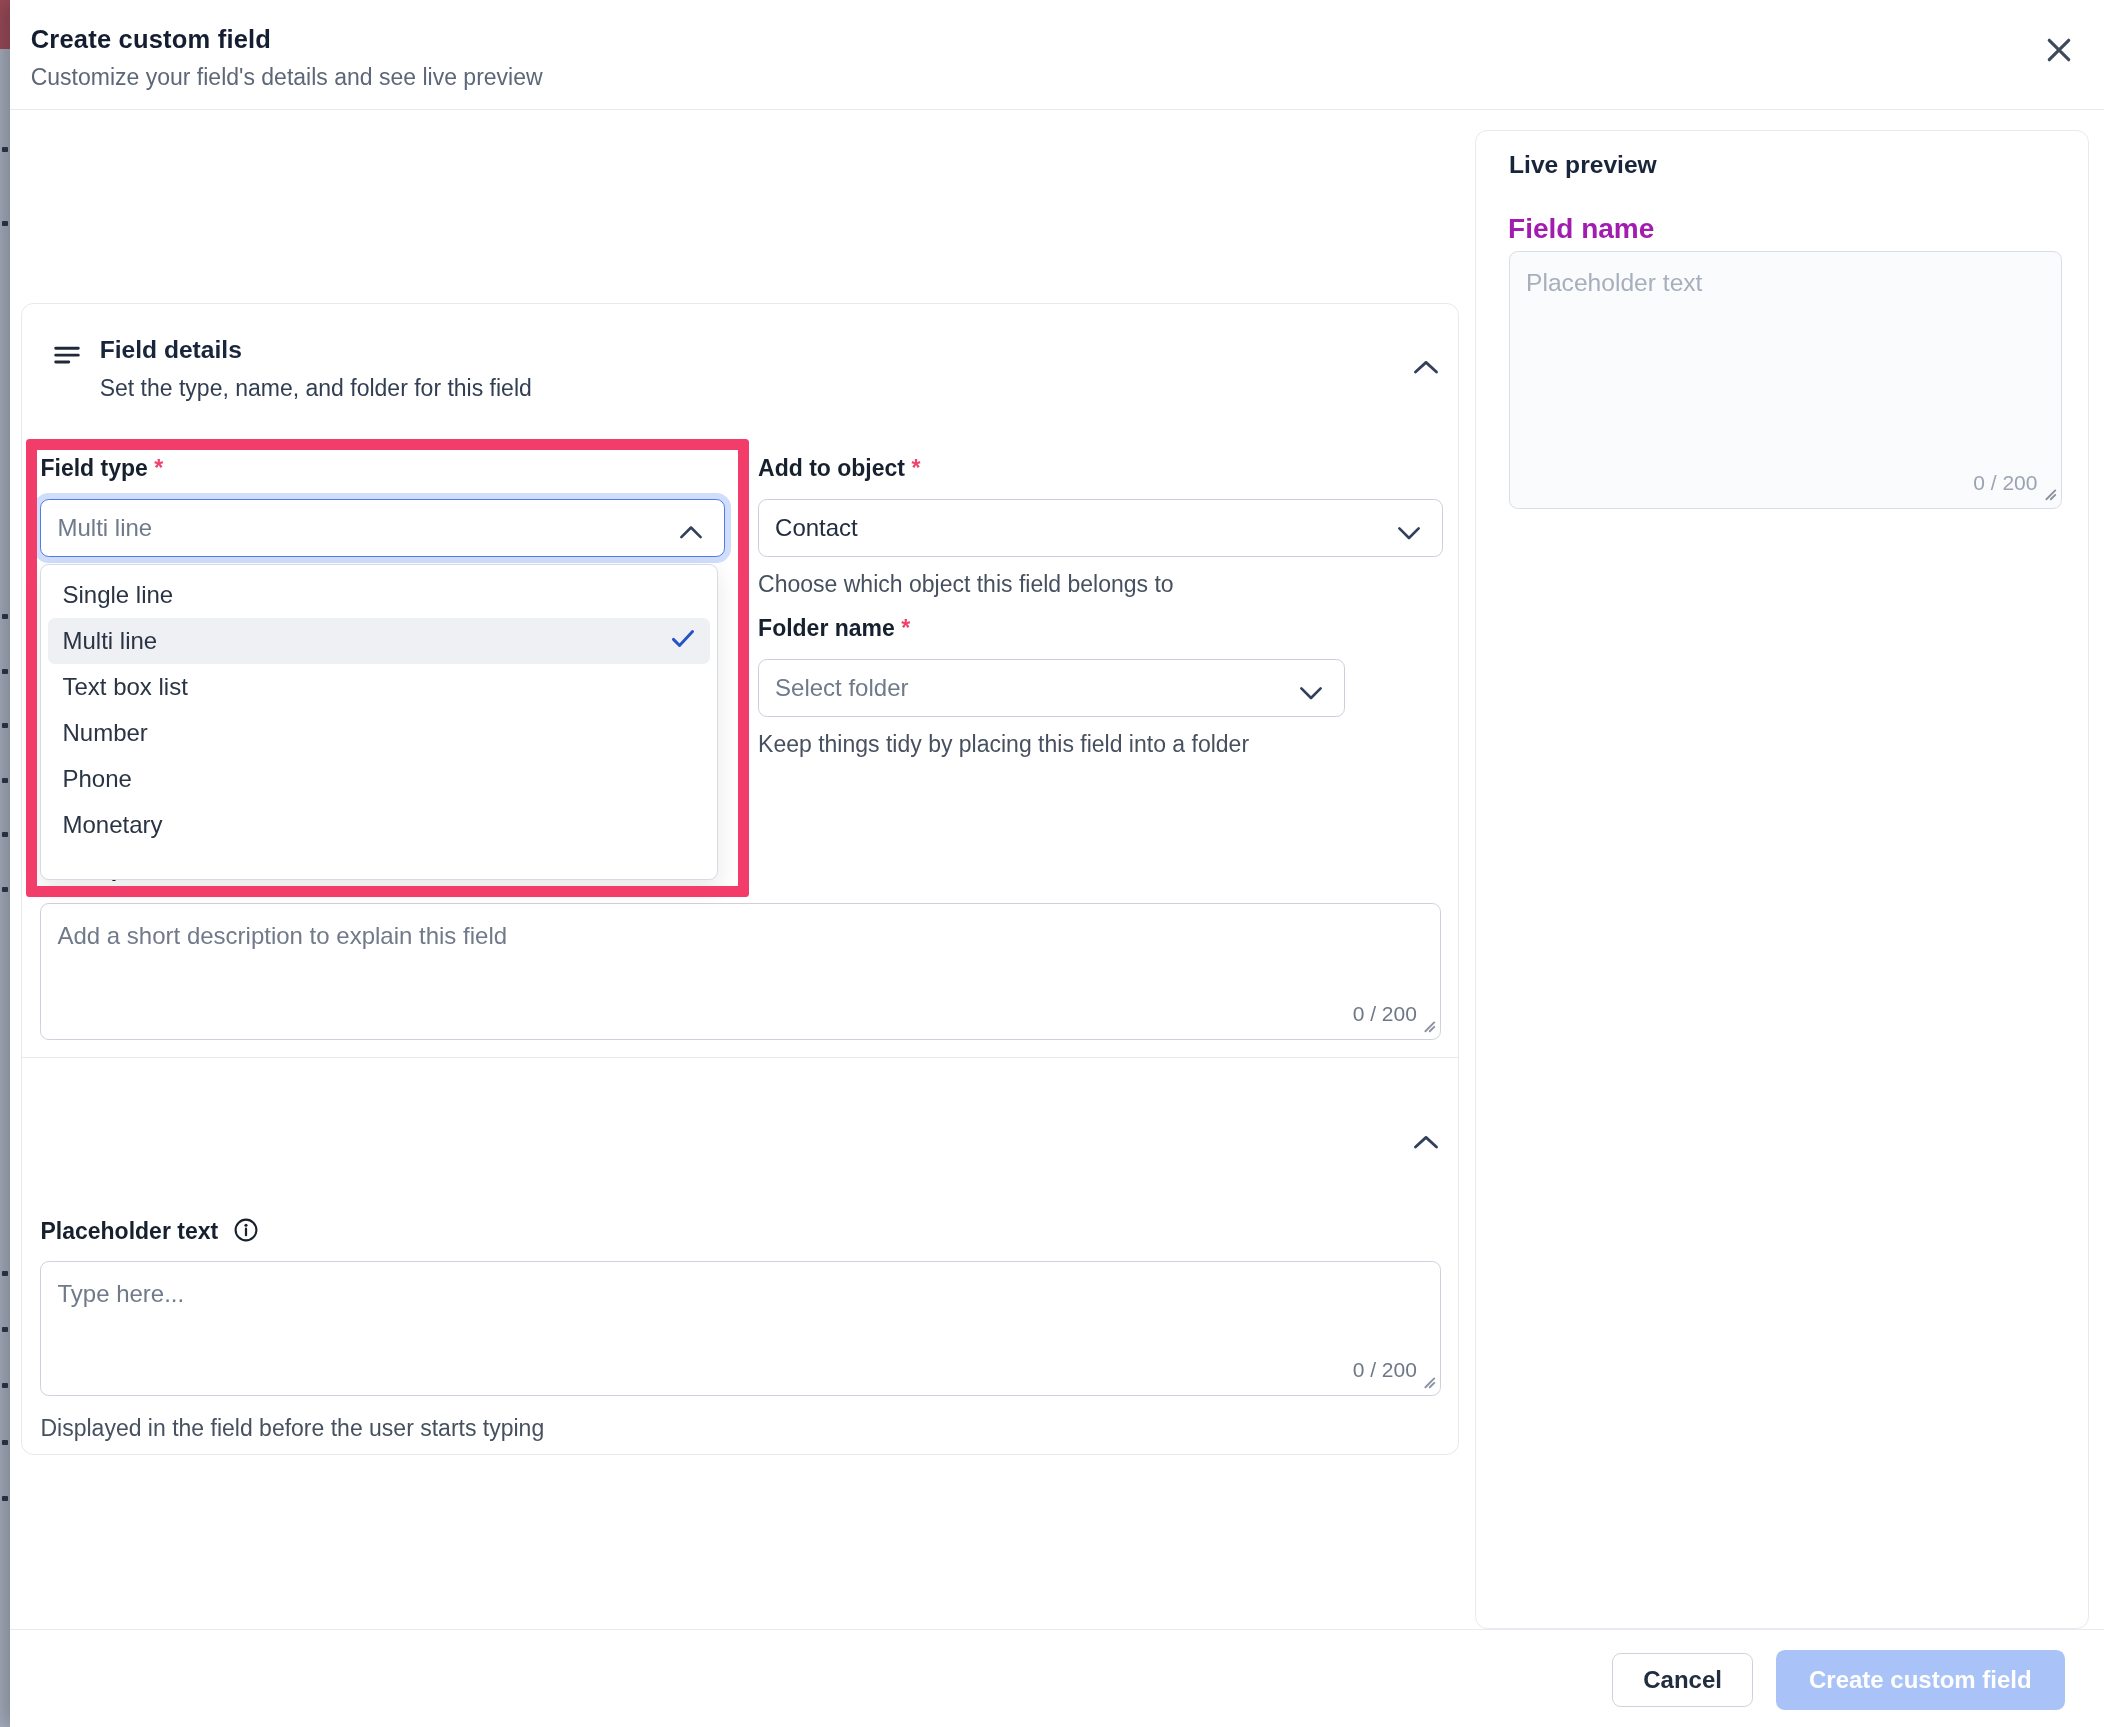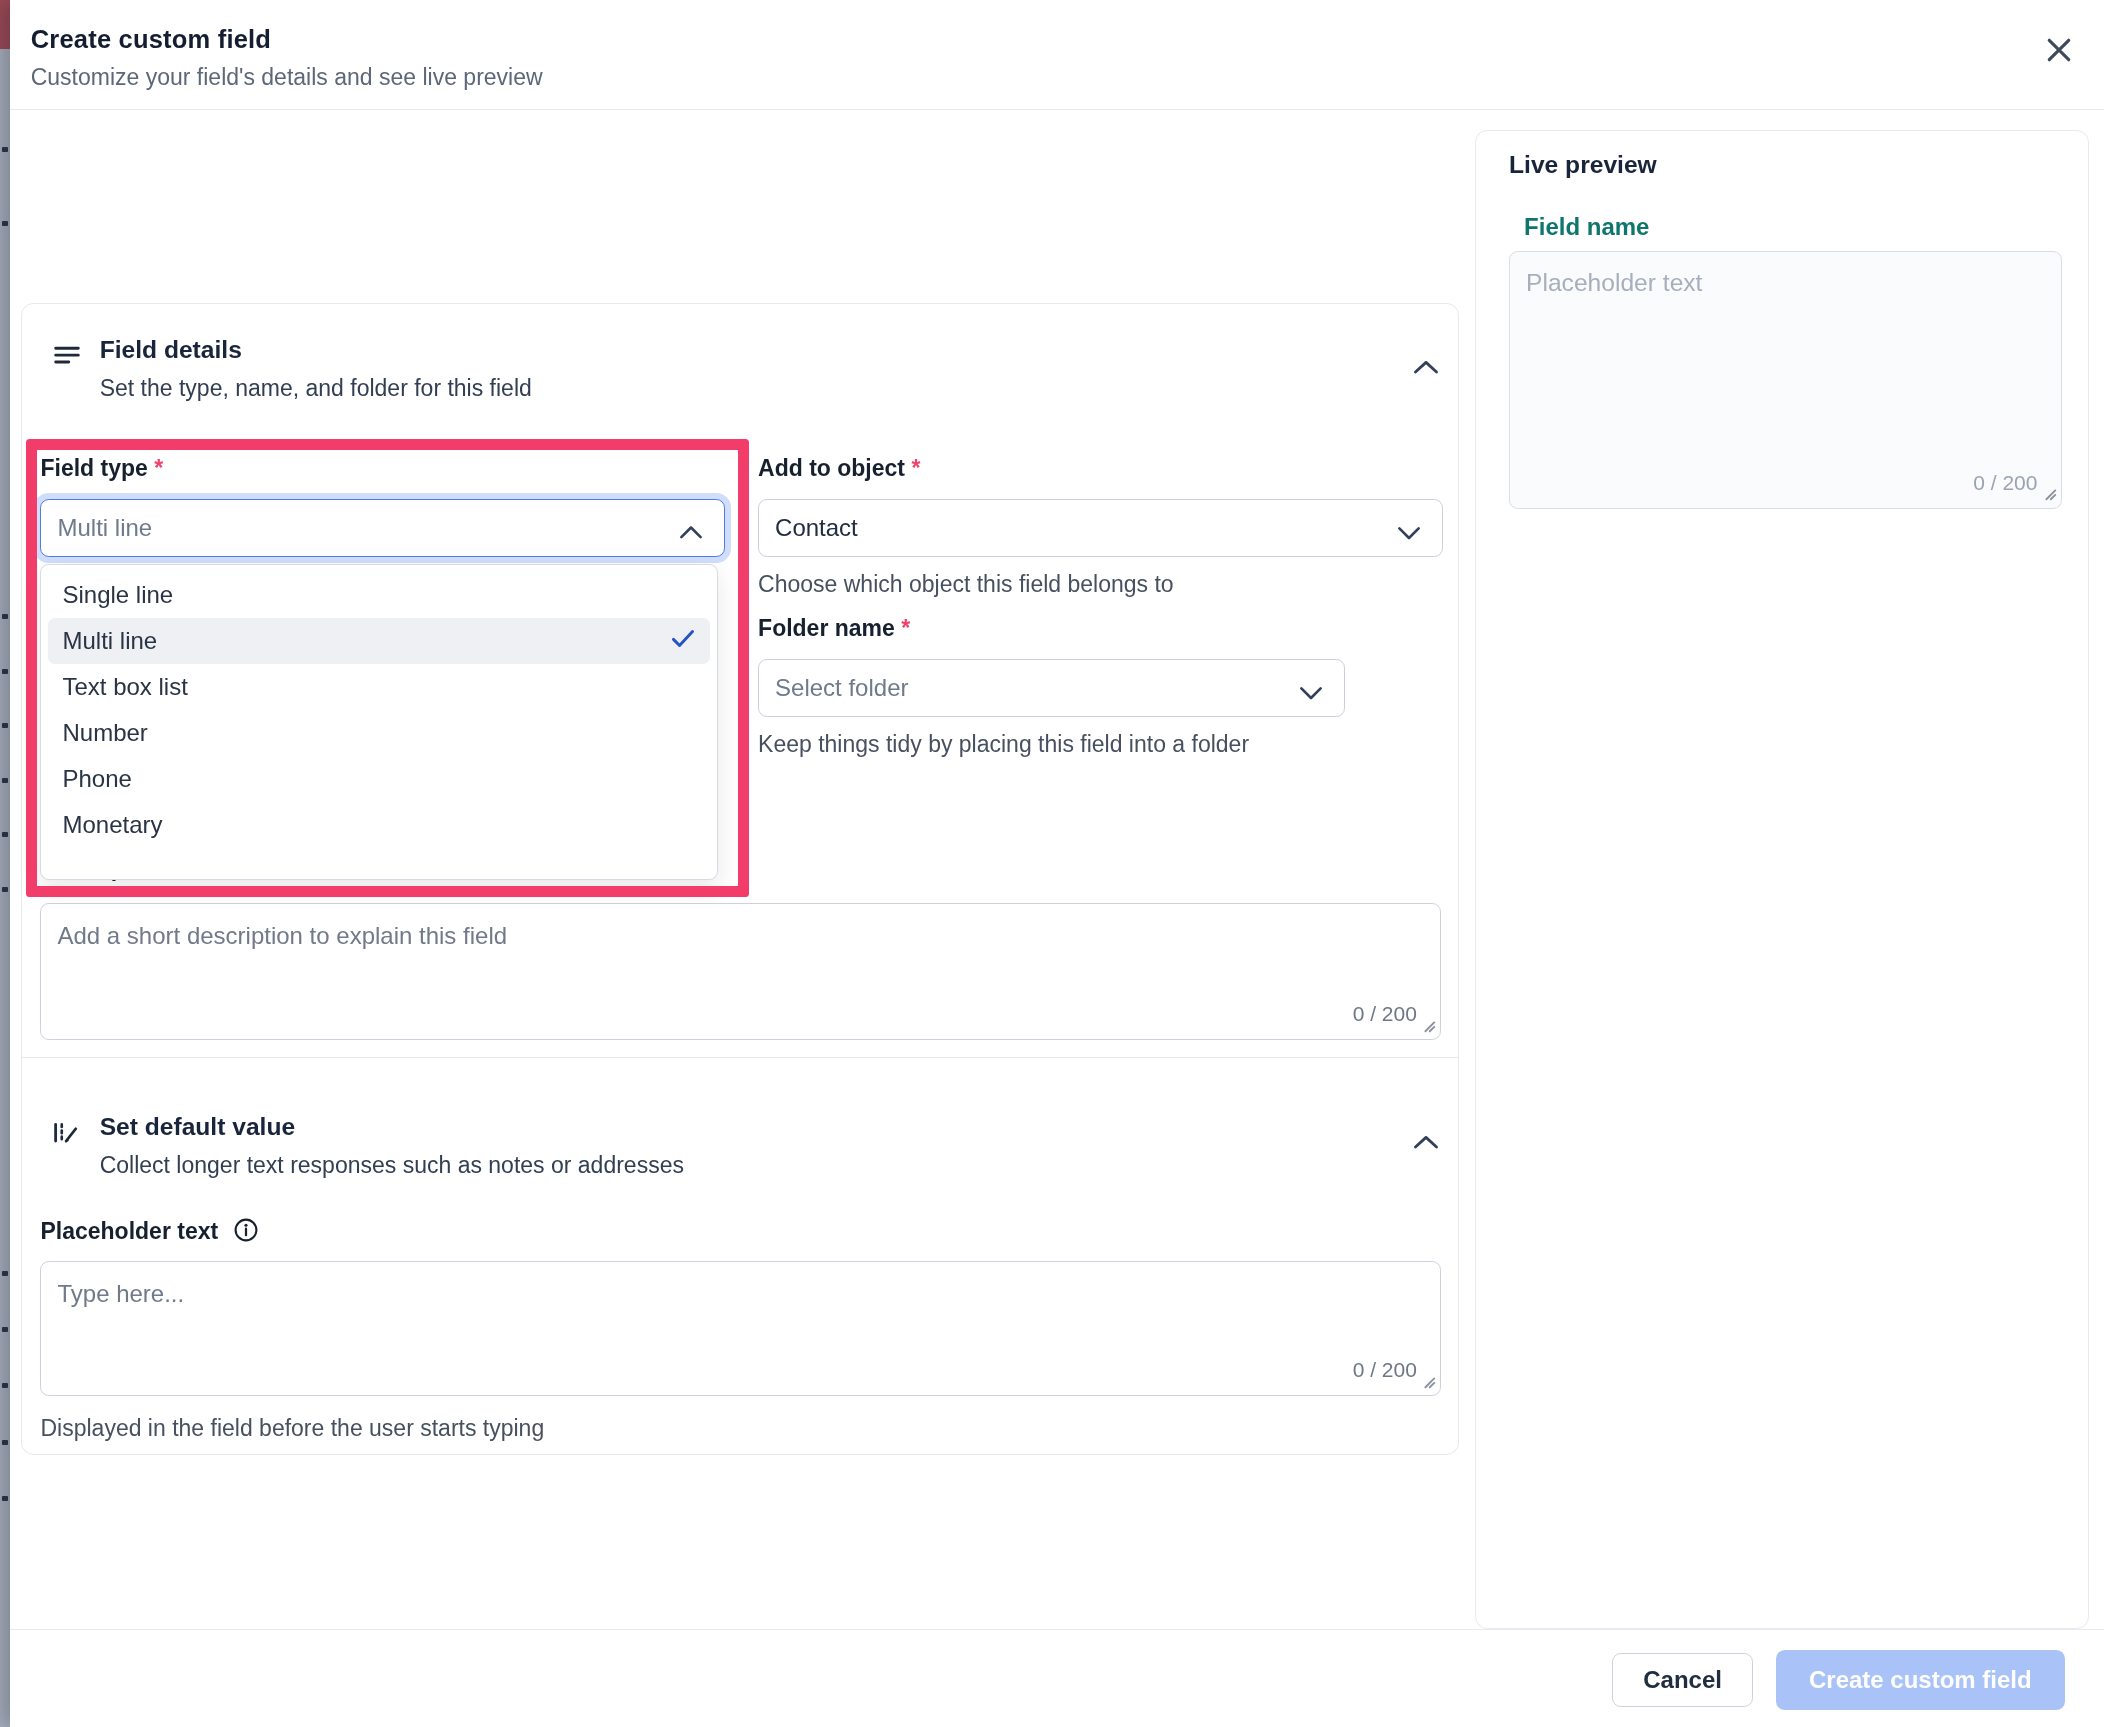--- a/index.html
+++ b/index.html
@@ -108,21 +108,21 @@
   .card-divider { position:absolute; left:0; top:753px; width:100%; height:0.9px; background:#e8eaef; }
 
   .info-icon { display:inline-block; vertical-align:-4.4px; margin-left:8.8px; cursor:pointer; }
 
   
   .preview-panel {
     position:relative; flex:none; width:614px; height:1499px;
     border:0.9px solid #e7e9ee; border-radius:12.3px; background:#fff;
   }
   .preview-title { position:absolute; left:33px; top:20px; font-size:24.6px; font-weight:700; color:#19253a; }
-  .preview-field-label { position:absolute; left:48px; top:82px; font-size:24px; font-weight:600; color:#0f766e; }
+  .preview-field-label { position:absolute; left:32px; top:82px; font-size:28px; font-weight:600; color:#a21caf; }
   .preview-box {
     position:absolute; left:33px; top:120px; width:553px; height:258px;
   }
   .preview-box textarea {
     width:100%; height:100%; resize:none; outline:none;
     background:#fafbfc; border:1.8px solid #d8dde6; border-radius:8.8px;
     font-family:"Liberation Sans","DejaVu Sans",sans-serif;
     font-size:24.6px; padding:17.6px 16px; color:#222d41;
   }
   .preview-box textarea::placeholder { color:#a7afbc; opacity:1; }
@@ -277,34 +277,20 @@
           <span class="counter">0 / 200</span>
           <span class="resize-glyph">
             <svg width="15" height="15" viewBox="0 0 17 17">
                 <path d="M5 15 L15 5 M10 15 L15 10" stroke="#8b93a3" stroke-width="2.2" stroke-linecap="round"></path>
               </svg>
           </span>
         </div>
 
         <div class="card-divider"></div>
 
-        <div class="section-head" style="top:809px;">
-          <div class="icon-wrap">
-            <svg width="30" height="28" viewBox="0 0 34 32">
-              <path d="M4 5 V24" stroke="#1e293b" stroke-width="3.2" stroke-linecap="round"></path>
-              <path d="M11 5 V8 M11 12 V15 M11 19 V22" stroke="#1e293b" stroke-width="3" stroke-linecap="round"></path>
-              <path d="M16 24 L27 10" stroke="#1e293b" stroke-width="3.2" stroke-linecap="round"></path>
-              <path d="M15 26 l1.6-4.4 2.8 2.2 z" fill="#1e293b"></path>
-            </svg>
-          </div>
-          <div>
-            <div class="section-title">Set default value</div>
-            <div class="section-sub">Collect longer text responses such as notes or addresses</div>
-          </div>
-        </div>
         <div class="collapse-chevron" style="left:1389px; top:829px;">
           <svg width="30" height="19.3" viewBox="0 0 34 22">
               <path d="M5 16 L17 5 L29 16" fill="none" stroke="#33405a" stroke-width="3.2" stroke-linecap="round" stroke-linejoin="round"></path>
             </svg>
         </div>
 
         <div style="position:absolute; left:18.4px; top:913px;" class="field-label">
           <span>Placeholder text</span>
           <span class="info-icon">
             <svg width="26" height="26" viewBox="0 0 30 30">

